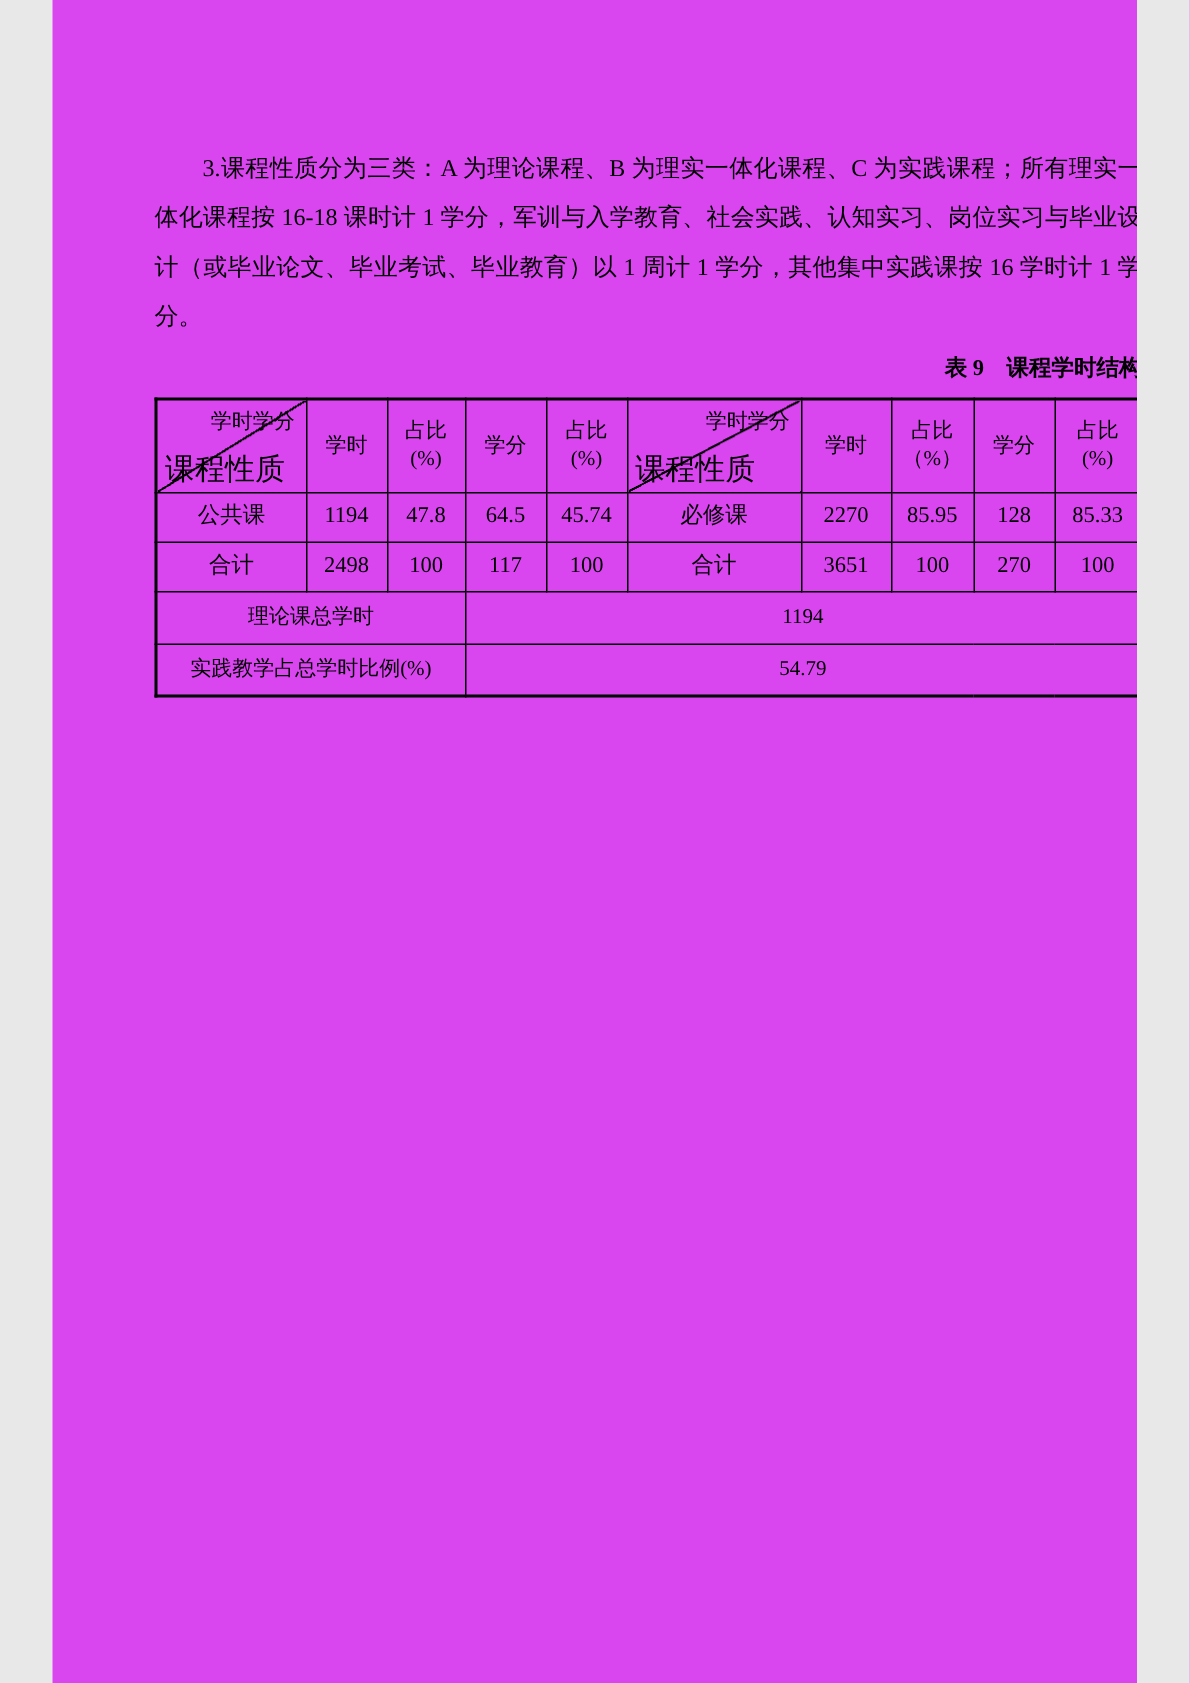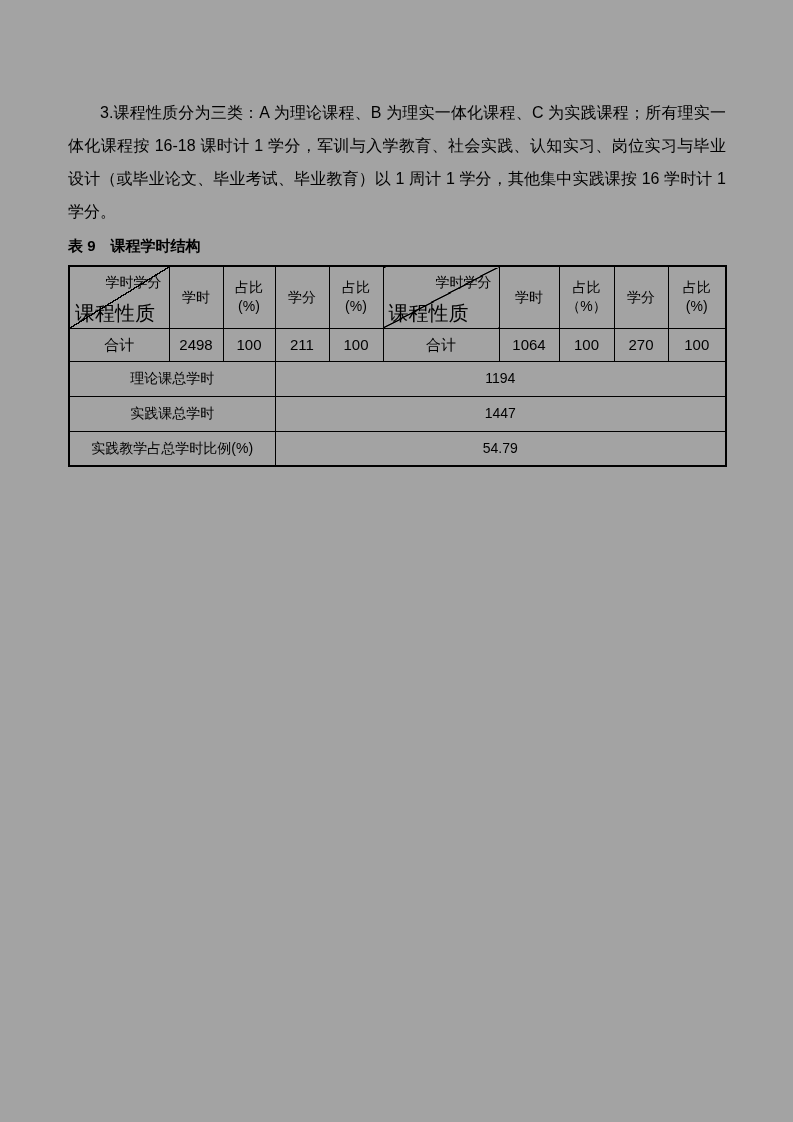--- a/index.html
+++ b/index.html
@@ -1,27 +1,27 @@
 <!DOCTYPE html>
 <html><head>
 <meta charset="utf-8">
 <style>
   html, body { margin:0; padding:0; background:#e8e8e8; }
   .page {
-    width:793px; height:1122px; margin:0 auto; background:#a3a3a3;
+    width:723px; height:1122px; margin:0 auto; background:#d946ef;
     position:relative; overflow:hidden;
-    font-family:Liberation Sans, sans-serif; color:#000;
+    font-family:Liberation Serif, serif; color:#000;
   }
   .content { position:absolute; left:68px; top:96px; width:658px; }
   .para {
     margin:0; font-size:16px; line-height:33px;
     text-align:justify; text-indent:32px;
   }
   .table-title {
-    text-align:left; font-weight:bold; font-size:15px;
+    text-align:right; font-weight:bold; font-size:15px;
     line-height:26px; margin-top:5px; margin-bottom:6px;
     white-space:pre-wrap;
   }
   table.tbl {
     width:658px; border-collapse:collapse; table-layout:fixed;
     border:2px solid #000;
   }
   .tbl td {
     border:1px solid #000; text-align:center; vertical-align:middle;
     padding:0; font-size:14px; line-height:19px; overflow:hidden;
@@ -103,39 +103,47 @@
               <span class="hl1">学分</span>
               <span class="hl2"></span>
             </td>
           <td>
               <span class="hl1">占比</span>
               <span class="hl2">(%)</span>
             </td>
         </tr>
 
         <tr class="row-data">
+          <td>公共课</td>
+          <td>1194</td>
+          <td>47.8</td>
+          <td>64.5</td>
+          <td>45.74</td>
+          <td>必修课</td>
+          <td>2270</td>
+          <td>85.95</td>
+          <td>128</td>
+          <td>85.33</td>
+        </tr>
+        <tr class="row-data">
           <td>合计</td>
           <td>2498</td>
           <td>100</td>
-          <td>211</td>
+          <td>117</td>
           <td>100</td>
           <td>合计</td>
-          <td>1064</td>
+          <td>3651</td>
           <td>100</td>
           <td>270</td>
           <td>100</td>
         </tr>
 
         <tr class="row-summary">
           <td colspan="3" class="sum-label">理论课总学时</td>
           <td colspan="7" class="sum-value">1194</td>
-        </tr>
-        <tr class="row-summary">
-          <td colspan="3" class="sum-label">实践课总学时</td>
-          <td colspan="7" class="sum-value">1447</td>
         </tr>
         <tr class="row-summary">
           <td colspan="3" class="sum-label">实践教学占总学时比例(%)</td>
           <td colspan="7" class="sum-value">54.79</td>
         </tr>
       </tbody>
     </table>
 
   </div>
 </div>

